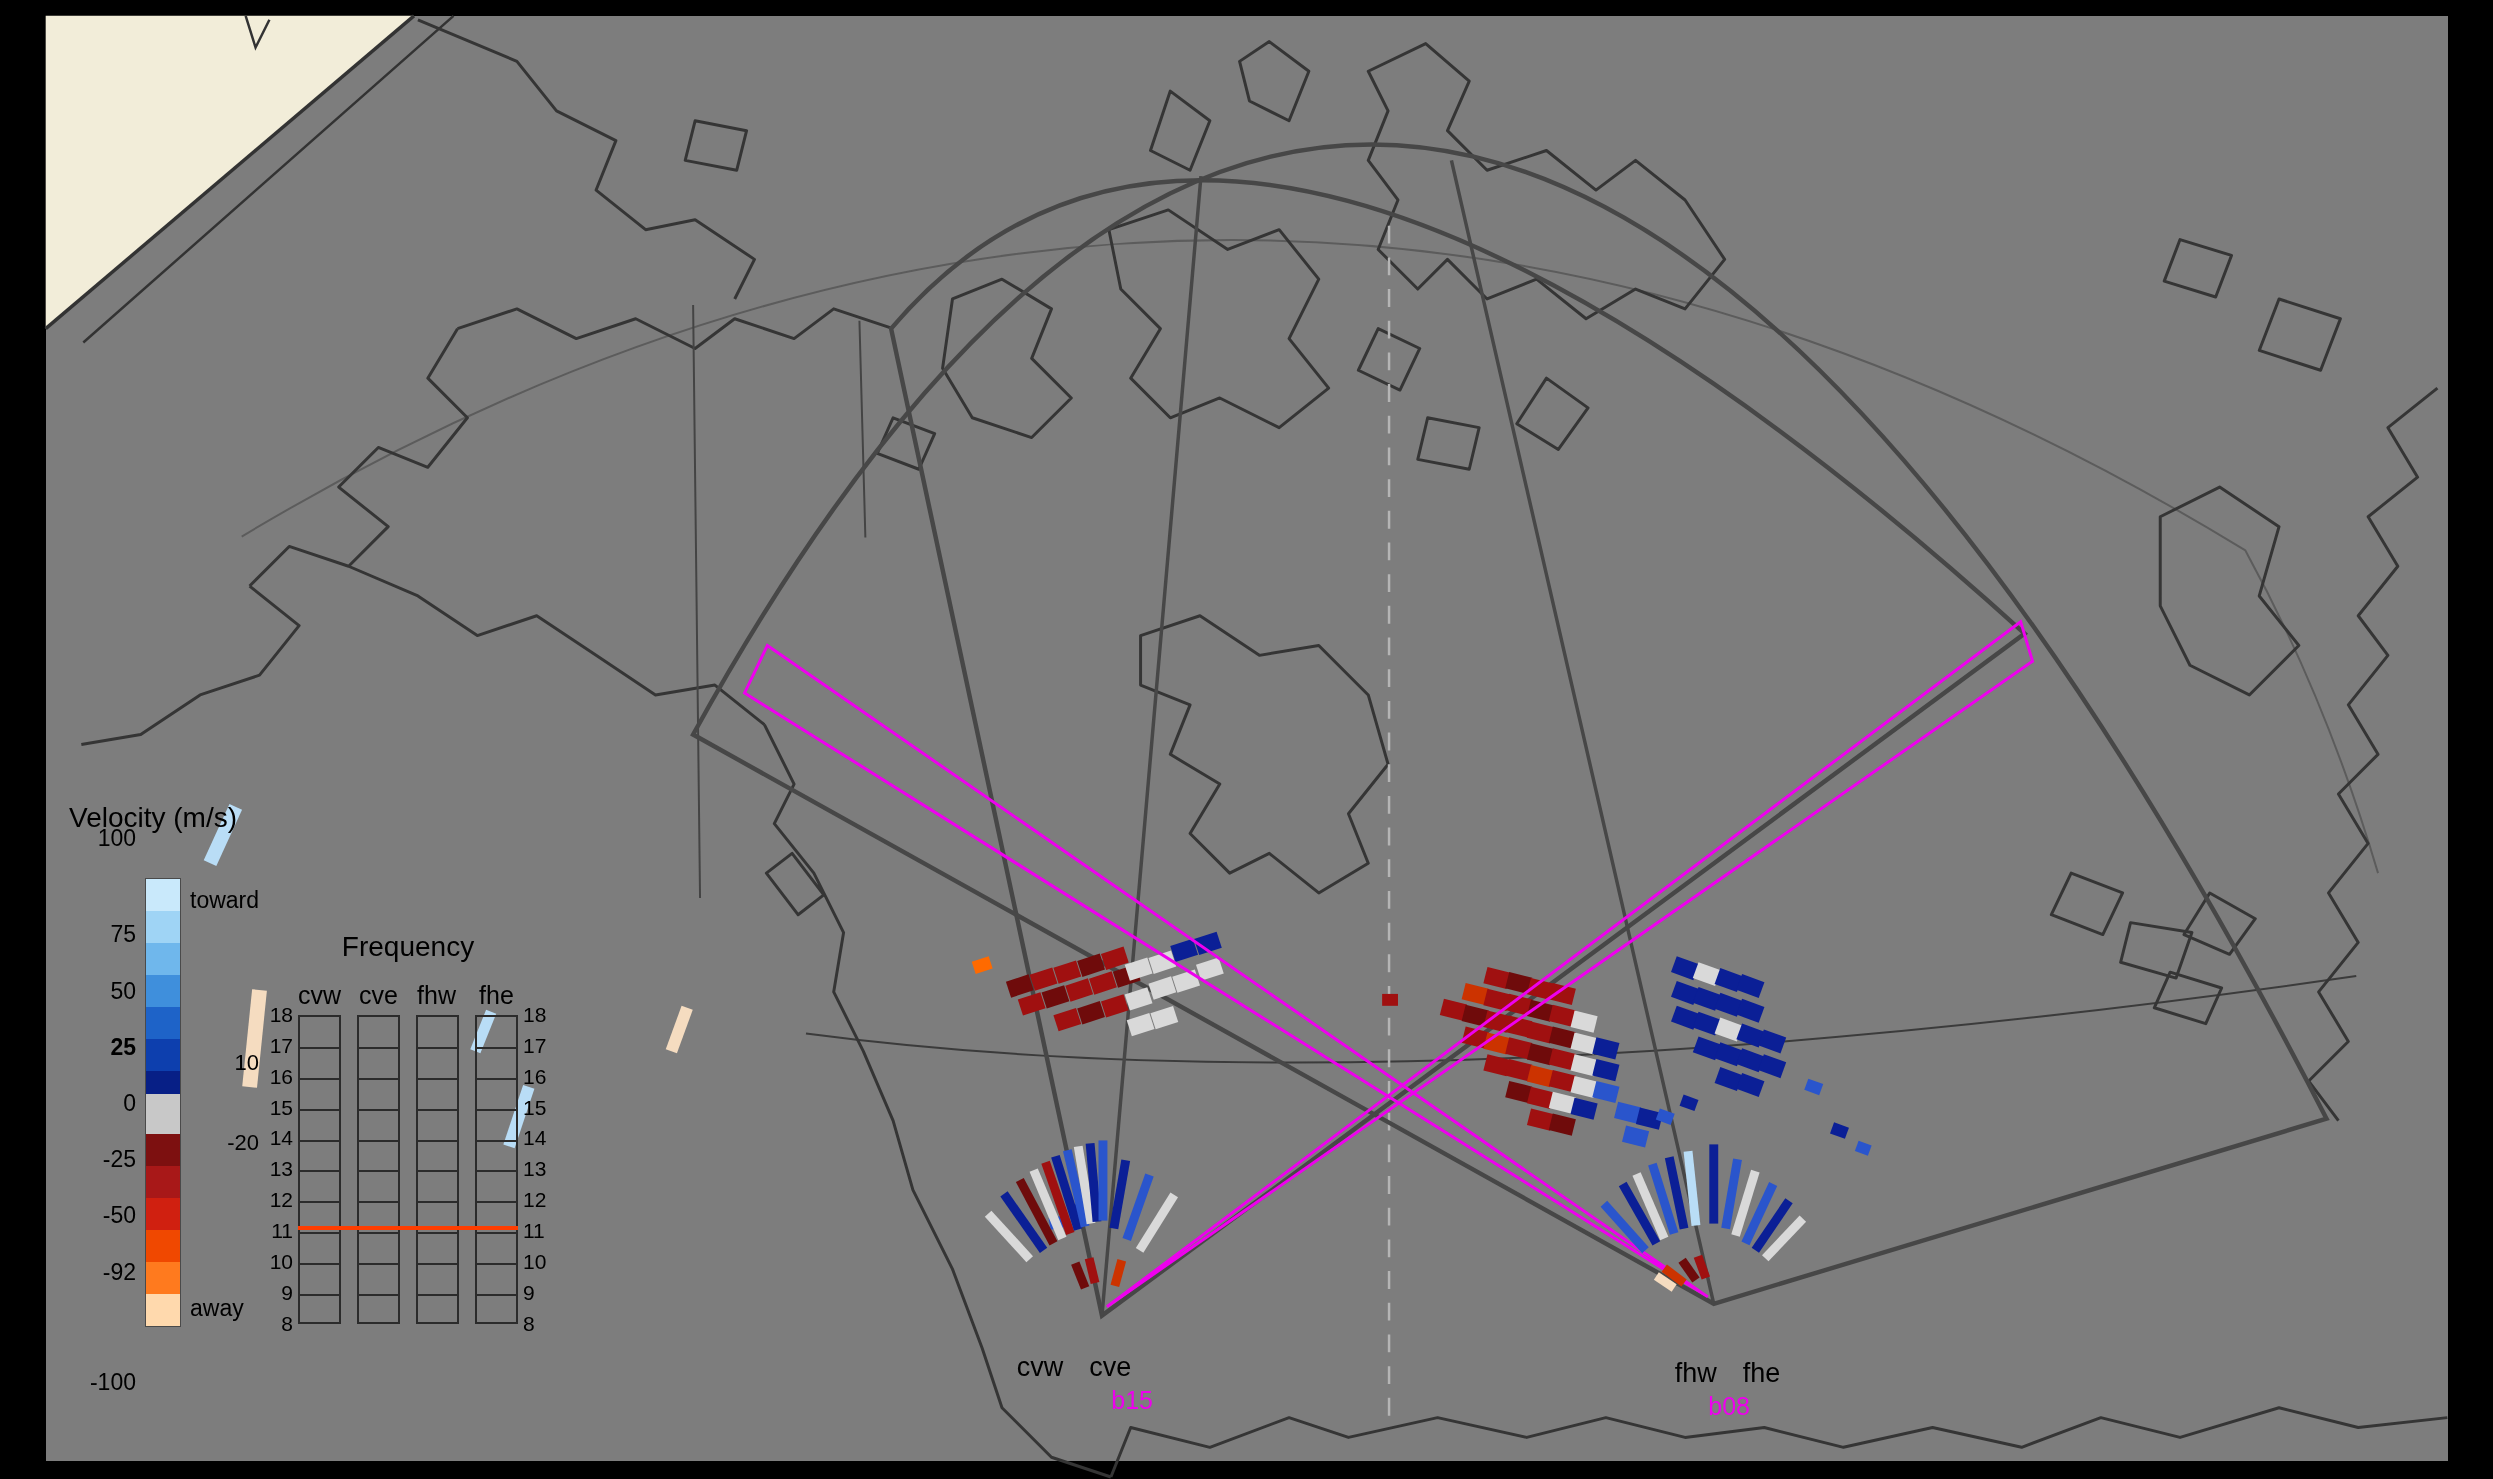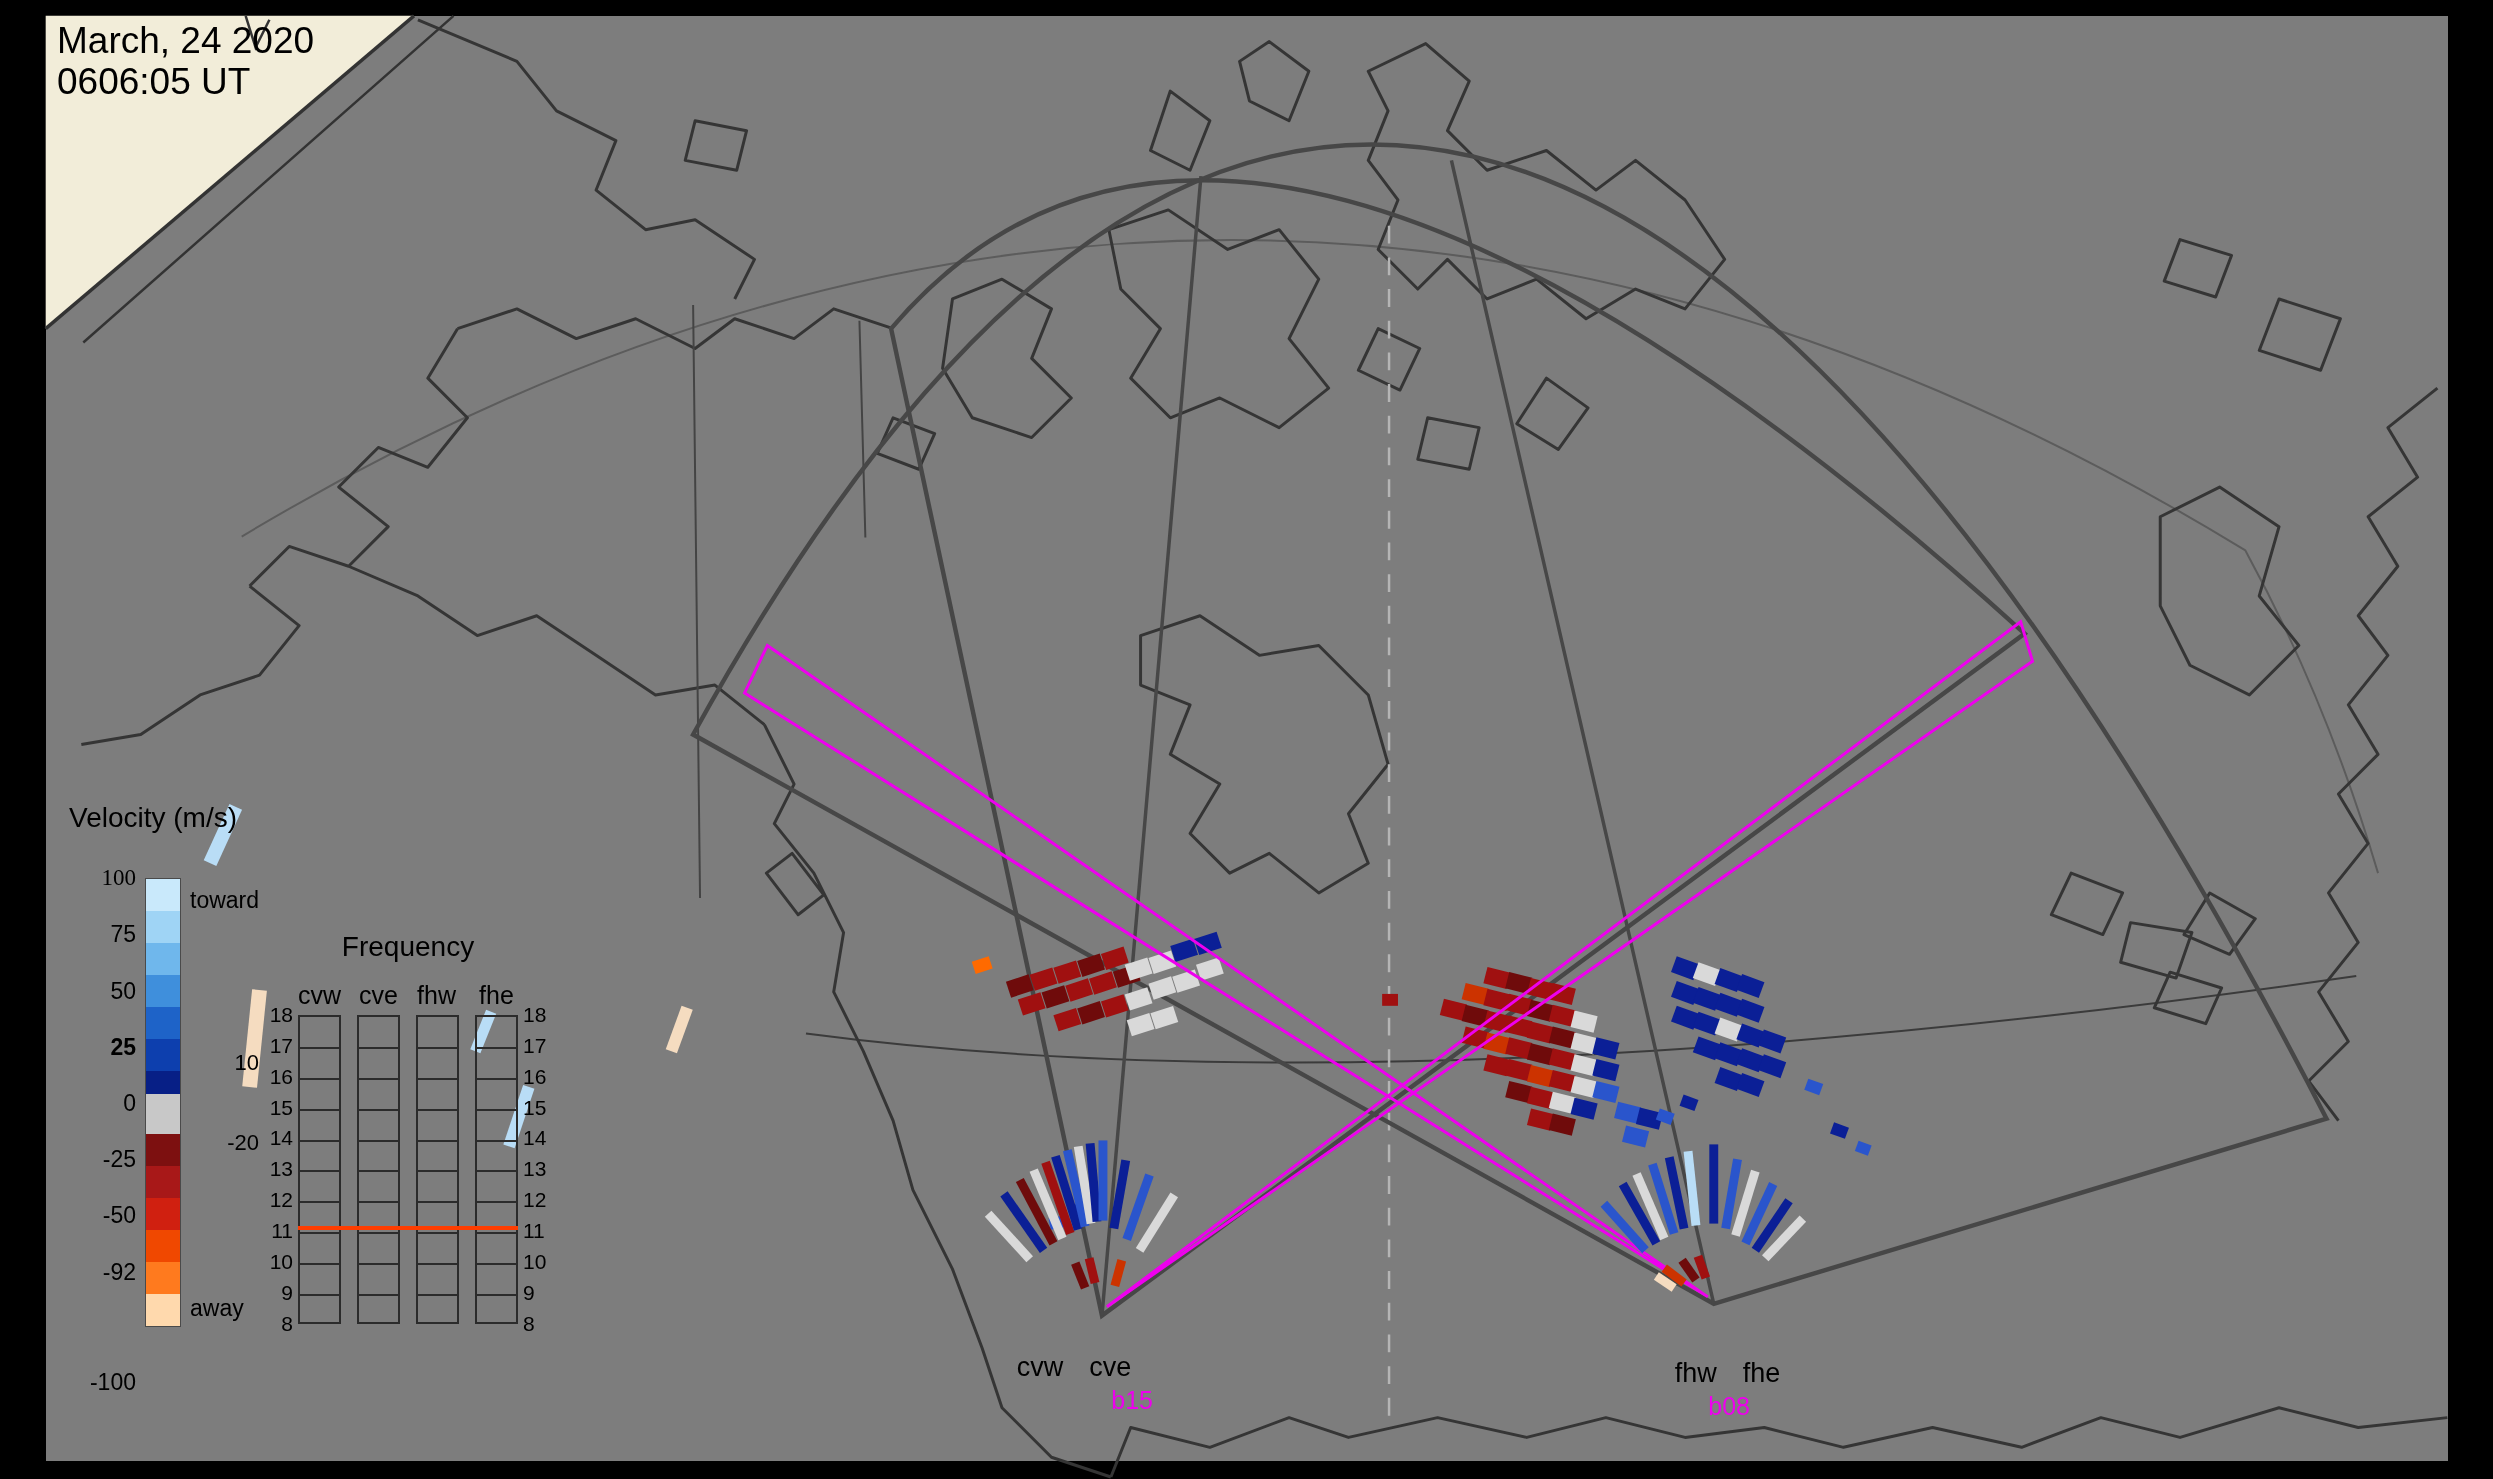--- a/index.html
+++ b/index.html
@@ -207,44 +207,40 @@
         <line x1="1763" y1="1256" x2="1791" y2="1196" stroke="#2a55cc" stroke-width="9"></line>
         <line x1="1773" y1="1263" x2="1807" y2="1213" stroke="#0b1f96" stroke-width="9"></line>
         <line x1="1783" y1="1271" x2="1821" y2="1231" stroke="#d9d9d9" stroke-width="9"></line>
         <line x1="1701" y1="1296" x2="1681" y2="1281" stroke="#cc3300" stroke-width="9"></line>
         <line x1="1713" y1="1293" x2="1699" y2="1273" stroke="#6f0b0b" stroke-width="9"></line>
         <line x1="1723" y1="1291" x2="1715" y2="1269" stroke="#a01010" stroke-width="9"></line>
         <line x1="1691" y1="1301" x2="1673" y2="1289" stroke="#f5dcc0" stroke-width="9"></line>
       </g>
   </svg>
 
-  <div class="timestamp">
-    <div>March, 24 2020</div>
-    <div>0606:05 UT</div>
-  </div>
 
   <div class="cb-title">Velocity (m/s)</div>
   <div class="cb-bar" id="colorbar-segments">
       <div style="flex-grow: 2; flex-basis: 0px; background: rgb(201, 233, 251);"></div>
       <div style="flex-grow: 2; flex-basis: 0px; background: rgb(159, 212, 245);"></div>
       <div style="flex-grow: 2; flex-basis: 0px; background: rgb(111, 183, 236);"></div>
       <div style="flex-grow: 2; flex-basis: 0px; background: rgb(63, 143, 220);"></div>
       <div style="flex-grow: 2; flex-basis: 0px; background: rgb(30, 99, 200);"></div>
       <div style="flex-grow: 2; flex-basis: 0px; background: rgb(13, 63, 174);"></div>
       <div style="flex-grow: 1.5; flex-basis: 0px; background: rgb(7, 31, 134);"></div>
       <div style="flex-grow: 2.5; flex-basis: 0px; background: rgb(200, 200, 200);"></div>
       <div style="flex-grow: 2; flex-basis: 0px; background: rgb(125, 16, 16);"></div>
       <div style="flex-grow: 2; flex-basis: 0px; background: rgb(168, 24, 24);"></div>
       <div style="flex-grow: 2; flex-basis: 0px; background: rgb(208, 32, 16);"></div>
       <div style="flex-grow: 2; flex-basis: 0px; background: rgb(240, 72, 0);"></div>
       <div style="flex-grow: 2; flex-basis: 0px; background: rgb(255, 122, 30);"></div>
       <div style="flex-grow: 2; flex-basis: 0px; background: rgb(255, 217, 173);"></div>
     </div>
   <div id="colorbar-ticks">
-      <div class="cb-tick" style="top: 865px; font-family: Liberation Serif, serif;">100</div>
+      <div class="cb-tick" style="top: 825px;">100</div>
       <div class="cb-tick" style="top: 921px;">75</div>
       <div class="cb-tick" style="top: 978px;">50</div>
       <div class="cb-tick" style="top: 1034px; font-weight: bold;">25</div>
       <div class="cb-tick" style="top: 1090px;">0</div>
       <div class="cb-tick" style="top: 1146px;">-25</div>
       <div class="cb-tick" style="top: 1202px;">-50</div>
       <div class="cb-tick" style="top: 1259px;">-92</div>
       <div class="cb-tick" style="top: 1369px;">-100</div>
     </div>
   <div class="cb-side" style="top:887px;">toward</div>

